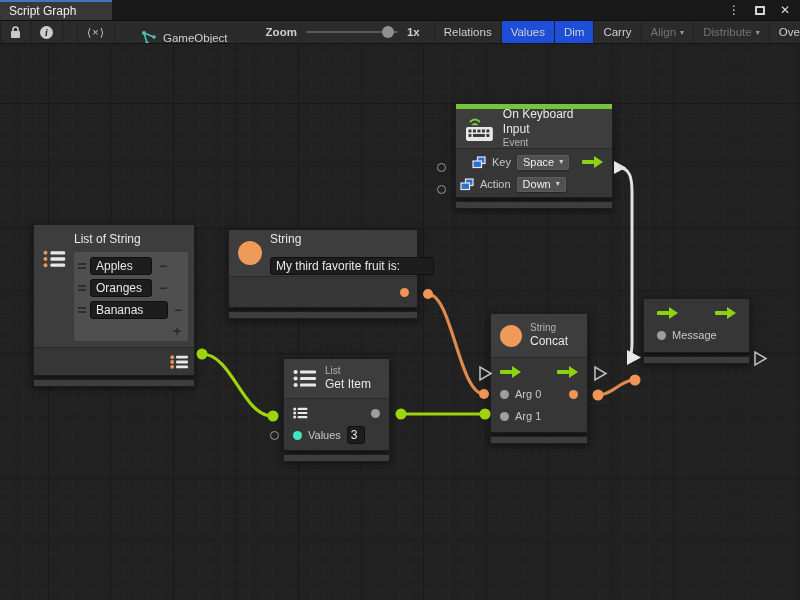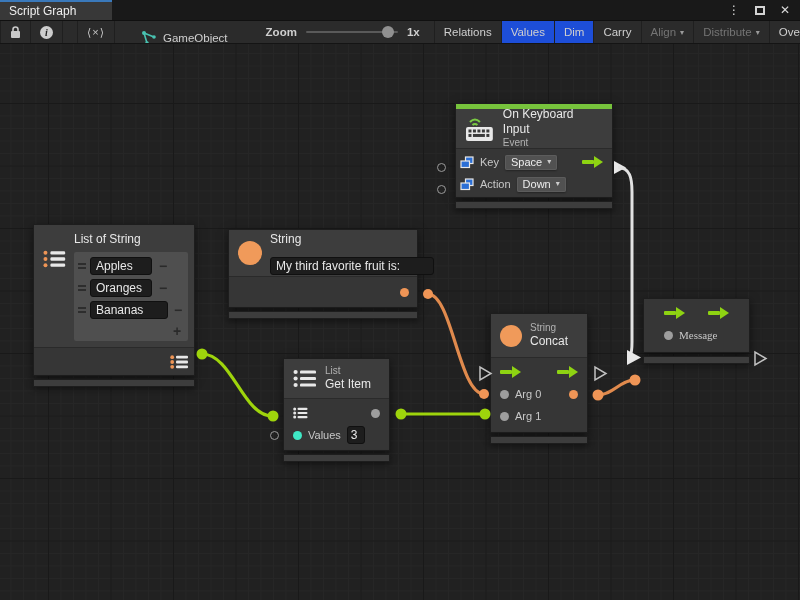--- a/index.html
+++ b/index.html
@@ -187,21 +187,21 @@
                 <rect x="8" y="19" width="12" height="3"></rect>
               <rect x="21.5" y="19" width="3" height="3"></rect>
             </g>
           </svg>
           <div>
             <div class="ntitle">On Keyboard Input</div>
             <div class="nsub">Event</div>
           </div>
         </div>
         <div class="nbody" style="padding:2px 0;">
-          <div class="nrow" style="padding-left:4px;">
+          <div class="nrow" style="padding-left:16px;">
             <svg width="14" height="13" viewBox="0 0 14 13">
               <rect x="5.5" y="1" width="7.5" height="6.5" fill="#2b6fd6" stroke="#e8e8e8" stroke-width="1.2"></rect>
               <rect x="1" y="5" width="8.5" height="6.5" fill="#2b6fd6" stroke="#e8e8e8" stroke-width="1.2"></rect>
             </svg>
             <span>Key</span>
             <span class="dd">
               <span>Space</span>
               <span class="caret">▾</span>
             </span>
             <svg class="push" width="21" height="12" viewBox="0 0 21 12">
@@ -366,21 +366,21 @@
             <span class="dot gray"></span>
             <span>Arg 1</span>
           </div>
         </div>
       </div>
       <div class="nfoot"></div>
     </div>
 
     <div class="node" style="left:643px; top:254px; width:107px;">
       <div class="nmain">
-        <div class="nbody" style="padding:3px 11px 6px;font-family:Liberation Serif, serif;">
+        <div class="nbody" style="padding:3px 4px 6px;">
           <div class="nrow">
             <svg width="21" height="12" viewBox="0 0 21 12">
               <rect x="0" y="4" width="12" height="4" rx="1" fill="#8ed312"></rect>
               <polygon points="12,0 21,6 12,12" fill="#8ed312"></polygon>
             </svg>
             <svg class="push" width="21" height="12" viewBox="0 0 21 12">
               <rect x="0" y="4" width="12" height="4" rx="1" fill="#8ed312"></rect>
               <polygon points="12,0 21,6 12,12" fill="#8ed312"></polygon>
             </svg>
           </div>

